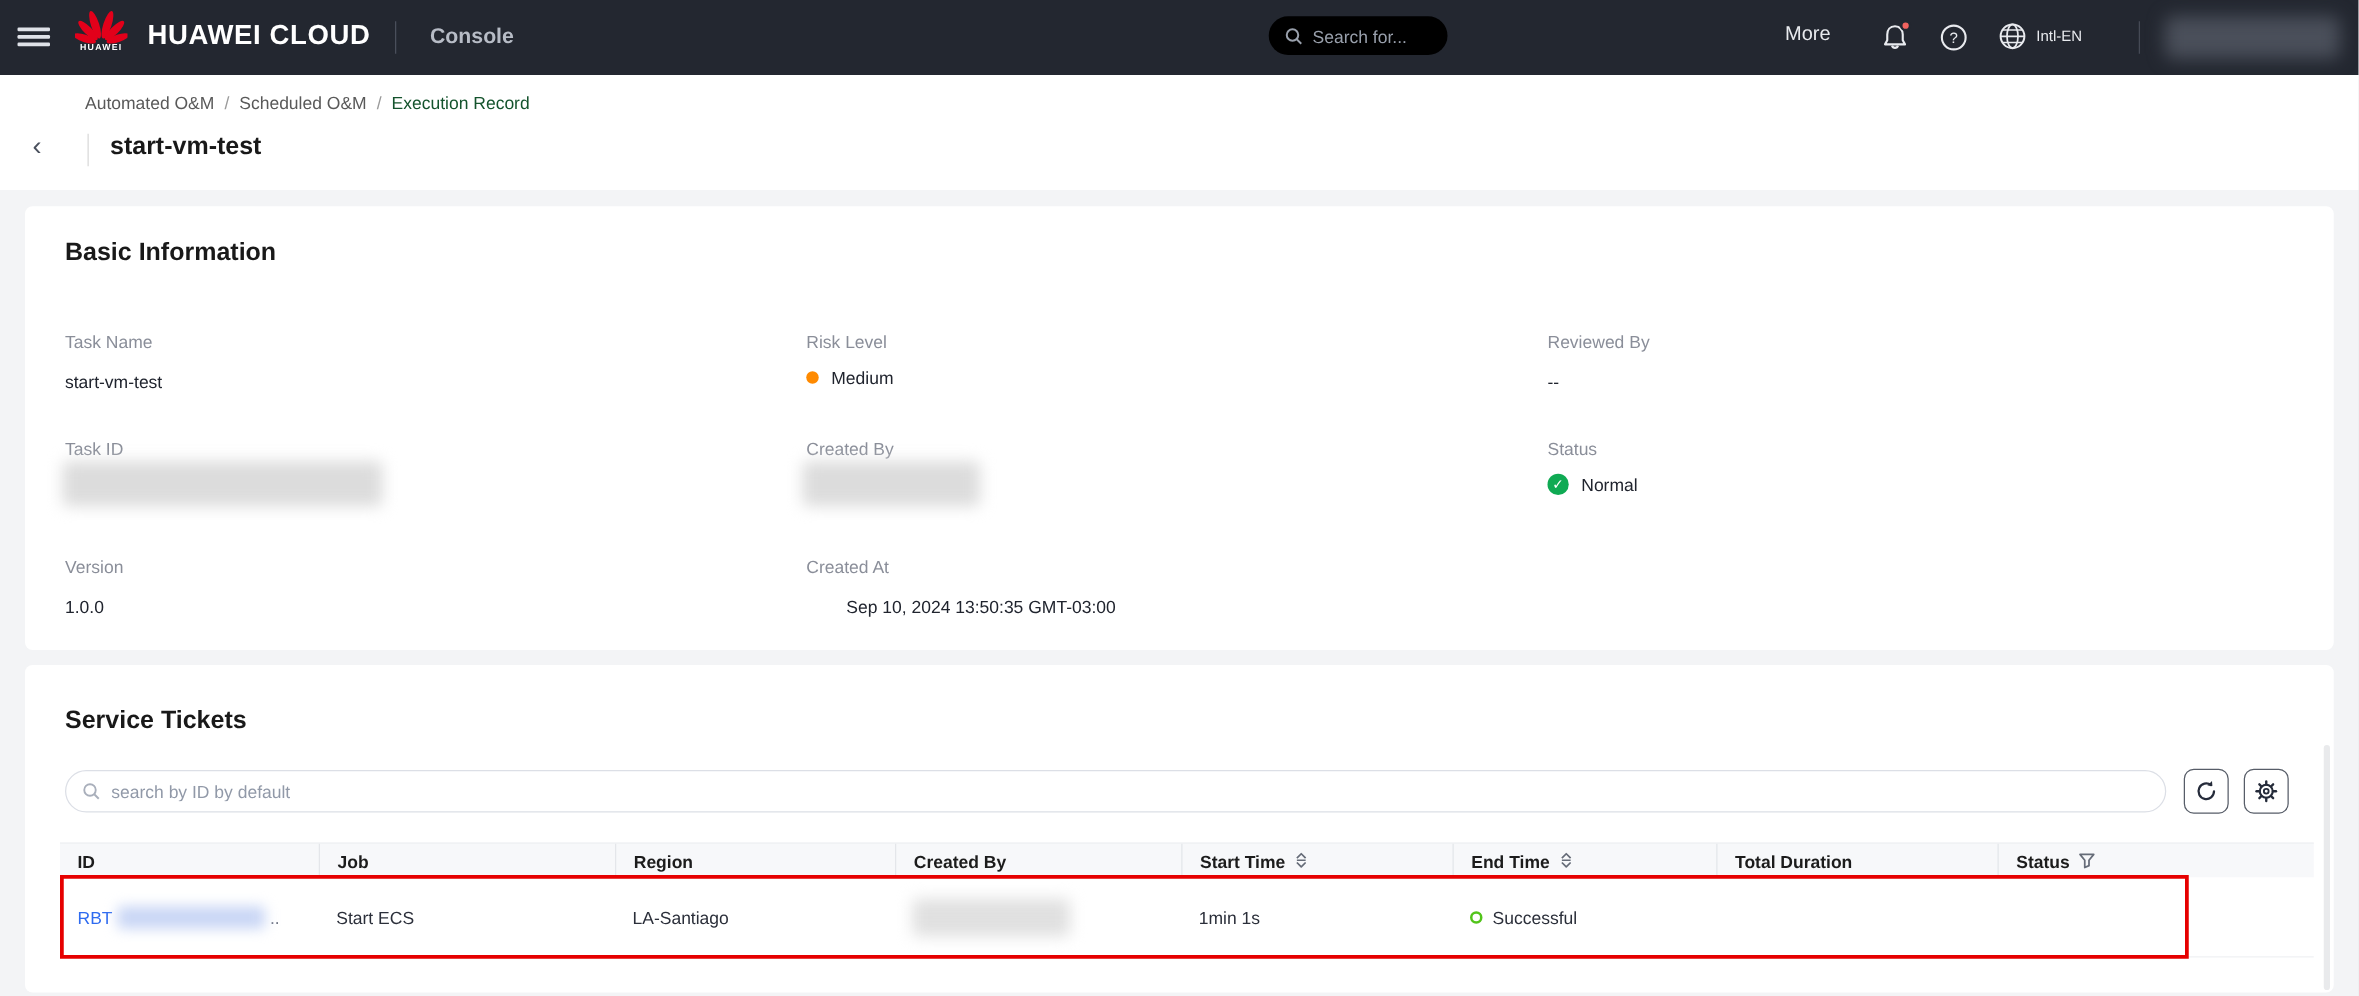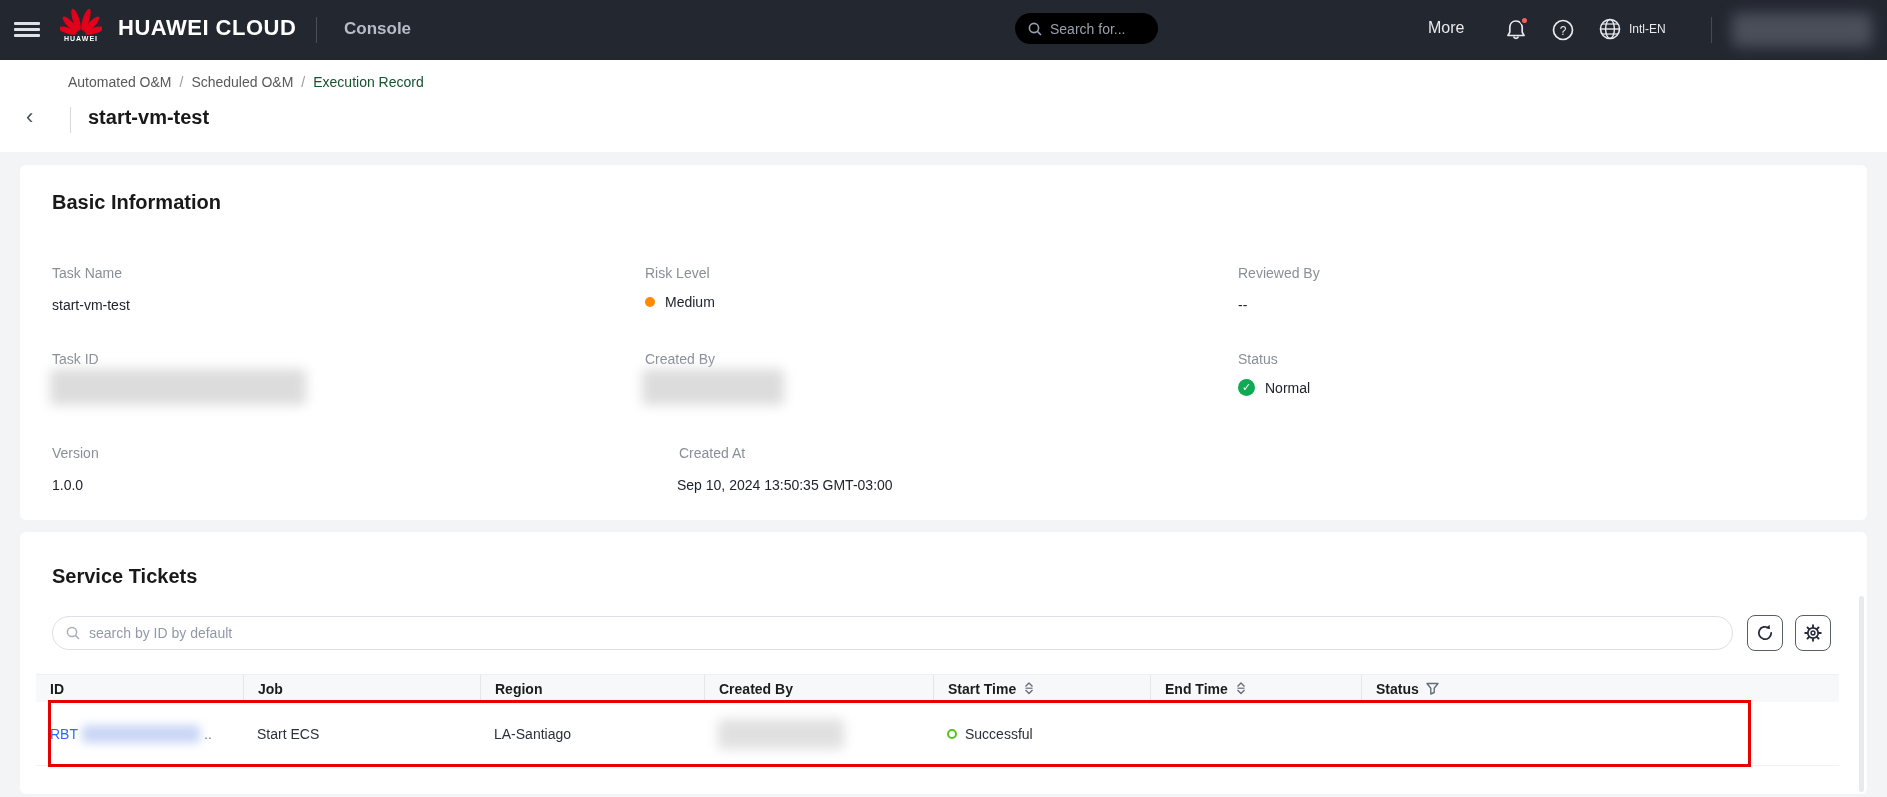--- a/index.html
+++ b/index.html
@@ -57,21 +57,21 @@
 
   
   .tk-search { position:absolute; left:32px; top:84px; width:1681px; height:34px; border:1px solid #dcdfe6;
     border-radius:17px; display:flex; align-items:center; padding:0 12px; gap:8px; background:#fff; }
   .tk-search input { border:none; outline:none; flex:1; font-size:14px; color:#4a4f5a; font-family:inherit; background:transparent; }
   .tk-search input::placeholder { color:#9199a8; }
   .sq-btn { position:absolute; top:83px; width:36px; height:36px; border:1px solid #575d68; border-radius:8px;
     background:#fff; display:flex; align-items:center; justify-content:center; cursor:pointer; }
 
   
-  .thead, .trow { position:absolute; left:16px; width:1803px; display:grid;
+  .thead, .trow { position:absolute; left:28px; width:1803px; display:grid;
     grid-template-columns:207px 237px 224px 229px 217px 211px 225px 253px; }
   .thead { top:142px; height:28px; background:#f7f8fa; border-top:1px solid #eef0f2; }
   .th { display:flex; align-items:center; padding-left:14px; font-weight:bold; color:#1c1c1c; gap:6px; }
   .th + .th { border-left:1px solid #e4e6ea; }
   .trow { top:170px; height:64px; border-bottom:1px solid #f0f1f3; background:#fff; }
   .td { display:flex; align-items:center; padding-left:14px; color:#2b2f3a; gap:4px; position:relative; }
   .id-link { color:var(--link_blue,#2e6bf0); cursor:pointer; }
   .id-blur { width:118px; height:18px; background:#c9d6f5; filter:blur(5px); border-radius:3px; }
   .cell-blur { width:126px; height:30px; background:#e0e0e0; filter:blur(6px); border-radius:4px; }
   .ellipsis { color:#6f7584; }
@@ -188,21 +188,21 @@
 
     <div class="fld-label" style="left:1218px; top:186px;">Status</div>
     <div class="fld-value dotted" style="left:1218px; top:214px;">
       <span class="check-circle">✓</span>
       <span>Normal</span>
     </div>
 
     <div class="fld-label" style="left:32px; top:280px;">Version</div>
     <div class="fld-value" style="left:32px; top:312px;">1.0.0</div>
 
-    <div class="fld-label" style="left:659px; top:280px;">Created At</div>
+    <div class="fld-label" style="left:625px; top:280px;">Created At</div>
     <div class="fld-value" style="left:625px; top:312px;margin-left:32px;">Sep 10, 2024 13:50:35 GMT-03:00</div>
   </div>
 
   <div class="card" id="card-tickets">
     <div class="card-title" style="top:33px;">Service Tickets</div>
 
     <div class="tk-search">
       <svg width="16" height="16" viewBox="0 0 16 16">
         <circle cx="7" cy="7" r="4.6" fill="none" stroke="#a9afbb" stroke-width="1.5"></circle>
         <line x1="10.4" y1="10.4" x2="14" y2="14" stroke="#a9afbb" stroke-width="1.5"></line>
@@ -256,38 +256,42 @@
       </div>
       <div class="th">
         <span>End Time</span>
         <svg width="14" height="16" viewBox="0 0 14 16">
           <path d="M3.5 5.5 L7 2 L10.5 5.5" fill="none" stroke="#666c78" stroke-width="1.4" stroke-linejoin="round"></path>
           <path d="M3.5 9 L7 12.5 L10.5 9" fill="none" stroke="#666c78" stroke-width="1.4" stroke-linejoin="round"></path>
           <line x1="3.5" y1="7.2" x2="10.5" y2="7.2" stroke="#666c78" stroke-width="1.2"></line>
         </svg>
       </div>
       <div class="th">
+          <span>Total Duration</span>
+        </div>
+      <div class="th">
         <span>Status</span>
         <svg width="15" height="15" viewBox="0 0 15 15">
           <path d="M2 2.5 H13 L9.2 7.2 V11.5 L5.8 13 V7.2 Z" fill="none" stroke="#666c78" stroke-width="1.4" stroke-linejoin="round"></path>
         </svg>
       </div>
     </div>
 
     <div class="trow">
       <div class="td">
         <span class="id-link">RBT</span>
         <span class="id-blur"></span>
         <span class="ellipsis">..</span>
       </div>
       <div class="td">Start ECS</div>
       <div class="td">LA-Santiago</div>
       <div class="td">
         <span class="cell-blur"></span>
       </div>
+      <div class="td">1min 1s</div>
       <div class="td">
         <span class="ok-ring"></span>
         <span>Successful</span>
       </div>
     </div>
 
     <div class="row-highlight"></div>
 
     <div class="vscroll"></div>
   </div>

